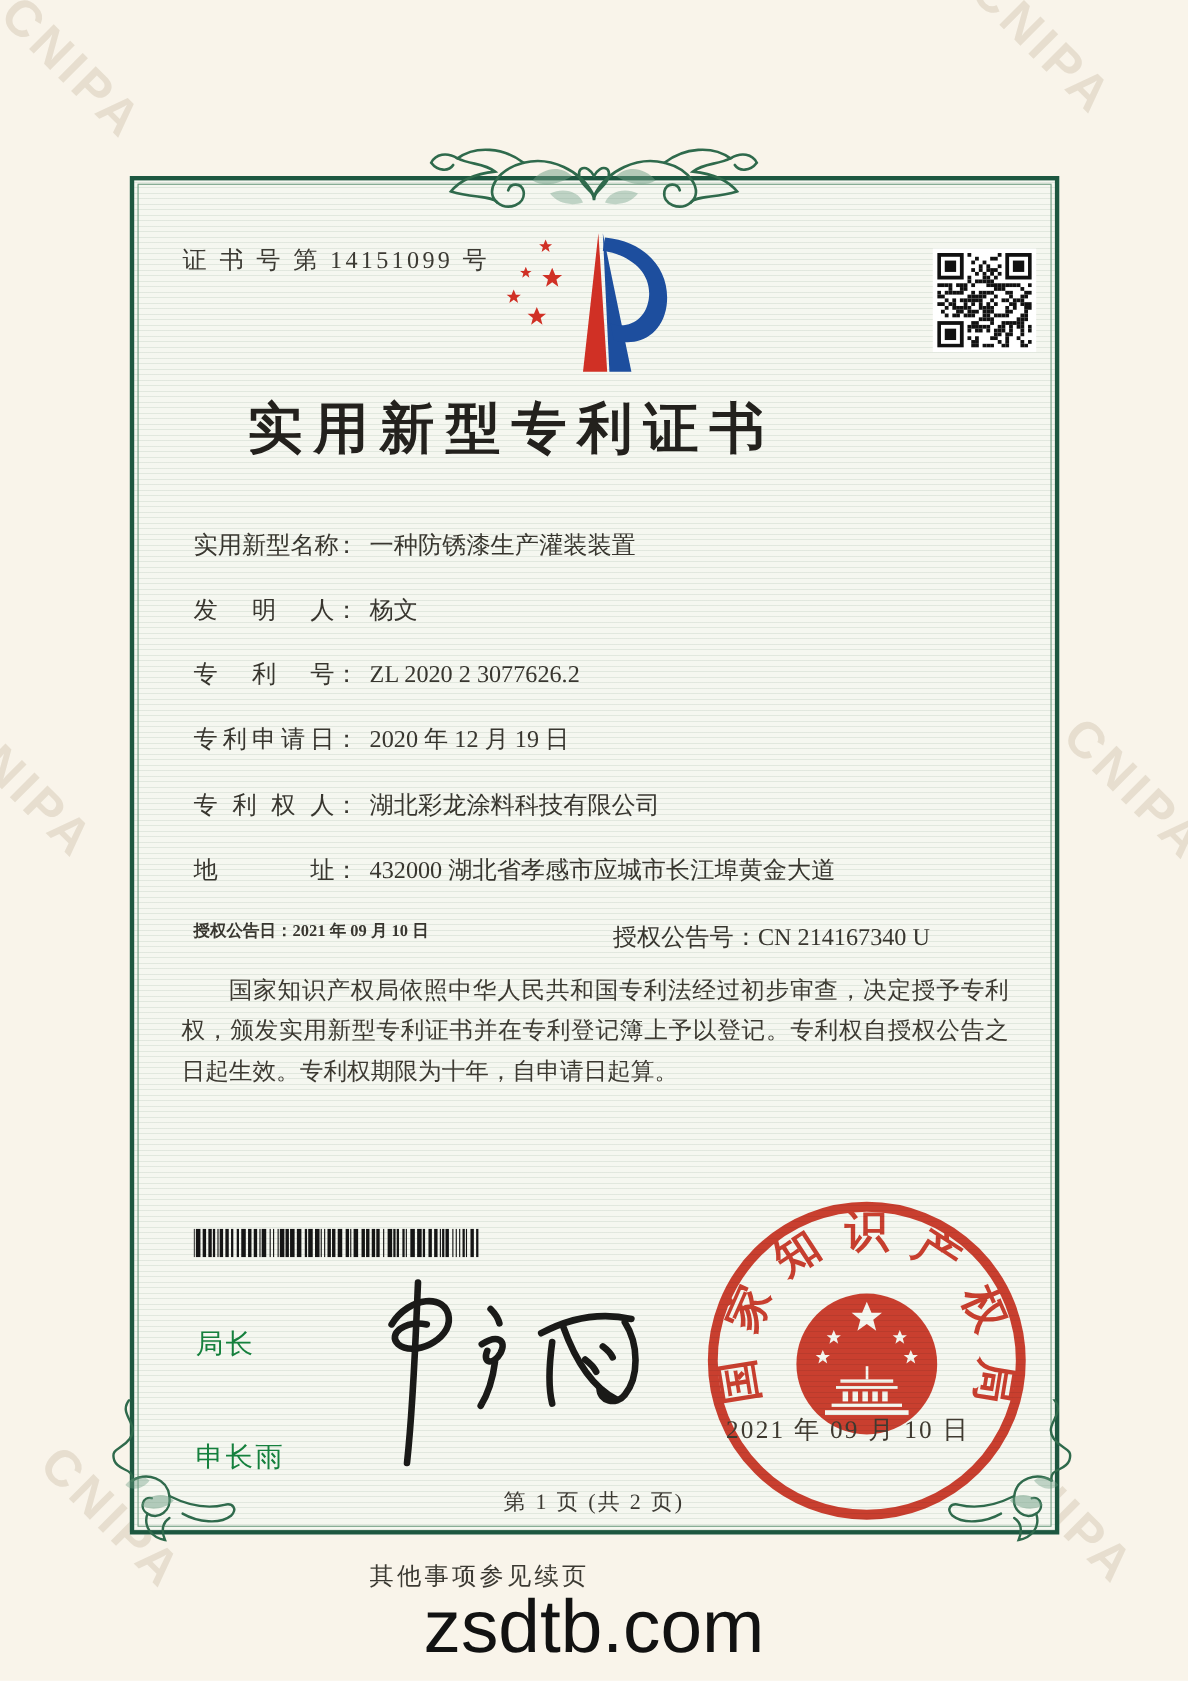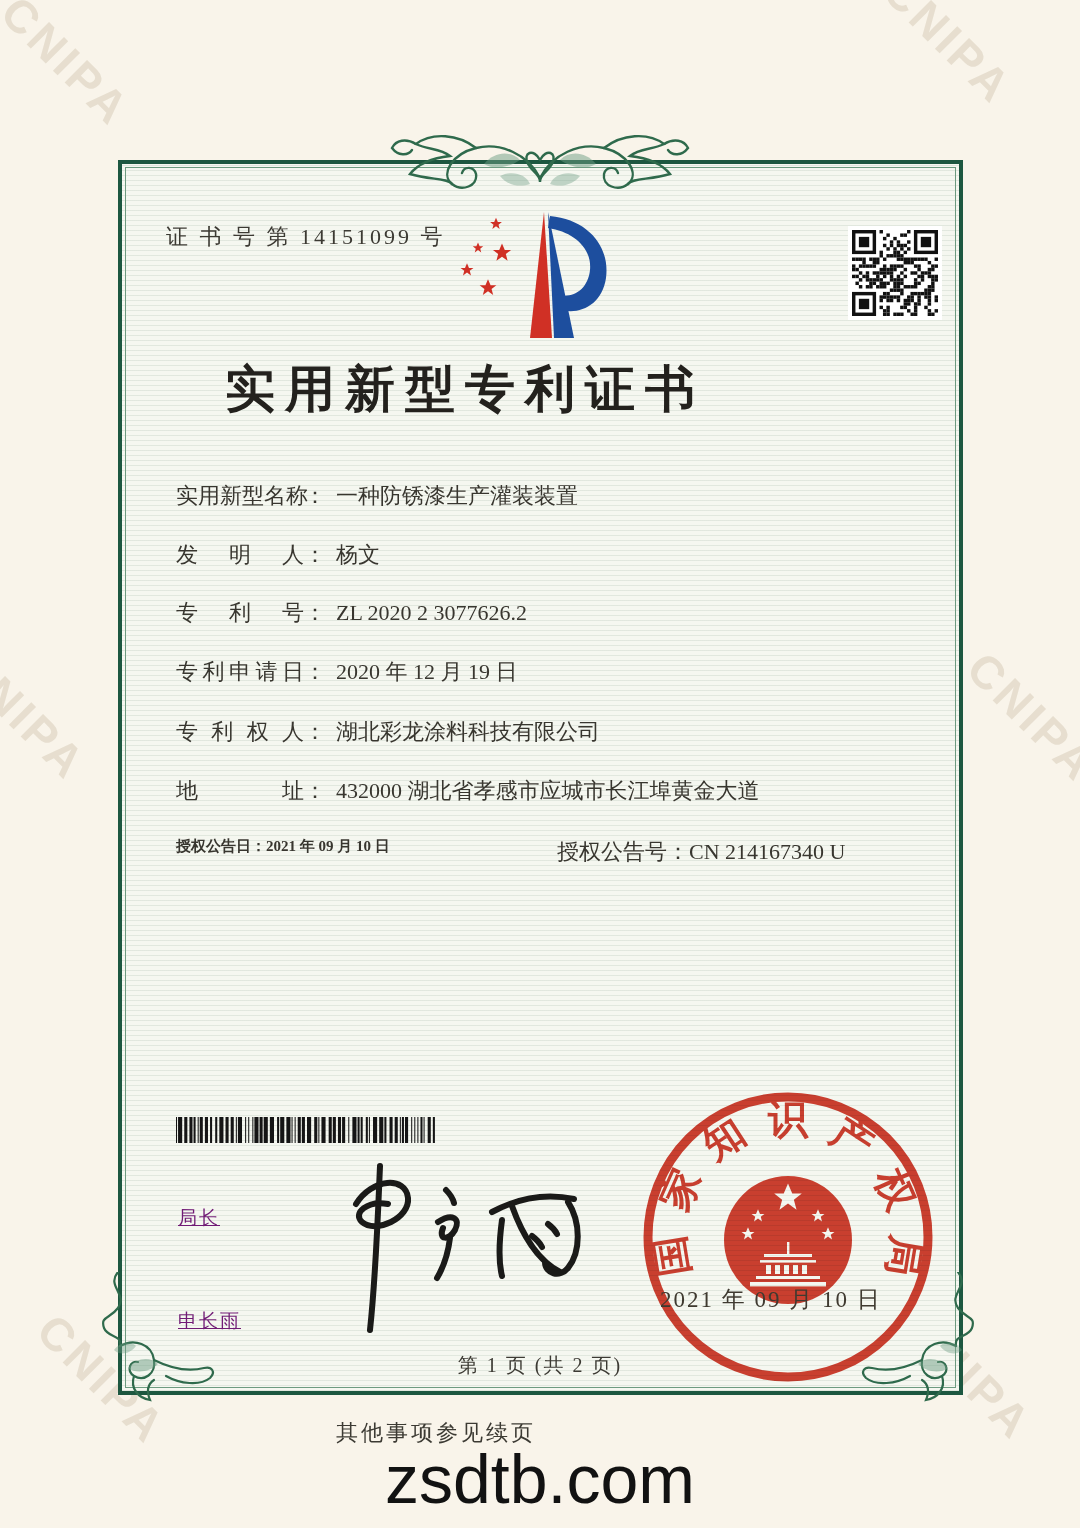--- a/index.html
+++ b/index.html
@@ -66,22 +66,22 @@
   .grant-row{position:absolute;left:176px;top:837px;font-size:15px;white-space:nowrap;color:#38362f;font-weight:bold;}
   .grant-no{position:absolute;left:557px;top:837px;font-size:22px;white-space:nowrap;color:#38362f;}
   
   .body-text{
     position:absolute;left:165px;top:882px;width:752px;
     font-size:21.5px;line-height:37px;text-align:justify;color:#3d3a32;
   }
   .body-text p{margin:0;text-indent:2em;}
   
   .barcode{position:absolute;left:176px;top:1117px;width:262px;height:26px;}
-  .signer{position:absolute;left:178px;font-size:19px;color:#701a75;
-    font-family:"Liberation Sans","DejaVu Sans",sans-serif;letter-spacing:2px;text-decoration:underline;}
+  .signer{position:absolute;left:178px;font-size:25px;color:#15803d;
+    font-family:"Liberation Sans","DejaVu Sans",sans-serif;letter-spacing:2px;}
   .signer-title{top:1205px;}
   .signer-name{top:1308px;}
   .signature{position:absolute;left:326px;top:1158px;width:284px;height:186px;}
   .seal{position:absolute;left:633px;top:1082px;width:310px;height:310px;mix-blend-mode:multiply;opacity:.93;}
   .seal-date{
     position:absolute;left:660px;top:1284px;width:260px;
     font-size:23px;letter-spacing:2px;color:#3f3a30;white-space:nowrap;
   }
   .page-info{
     position:absolute;left:0;top:1352px;width:1080px;text-align:center;
@@ -409,20 +409,21 @@
 </div>
 
 <div class="grant-row">
   <span>授权公告日</span><span>：</span><span>2021 年 09 月 10 日</span>
 </div>
 <div class="grant-no">
   <span>授权公告号</span><span>：</span><span>CN 214167340 U</span>
 </div>
 
 <div class="body-text">
+  <p>国家知识产权局依照中华人民共和国专利法经过初步审查，决定授予专利权，颁发实用新型专利证书并在专利登记簿上予以登记。专利权自授权公告之日起生效。专利权期限为十年，自申请日起算。</p>
 </div>
 
 <svg class="barcode" id="barcode-svg" preserveAspectRatio="none" viewBox="0 0 254 26">
     <rect x="0" y="0" width="1" height="26" fill="#151515"></rect>
     <rect x="2" y="0" width="4" height="26" fill="#151515"></rect>
     <rect x="8" y="0" width="3" height="26" fill="#151515"></rect>
     <rect x="13" y="0" width="3" height="26" fill="#151515"></rect>
     <rect x="17" y="0" width="2" height="26" fill="#151515"></rect>
     <rect x="21" y="0" width="1" height="26" fill="#151515"></rect>
     <rect x="23" y="0" width="3" height="26" fill="#151515"></rect>

